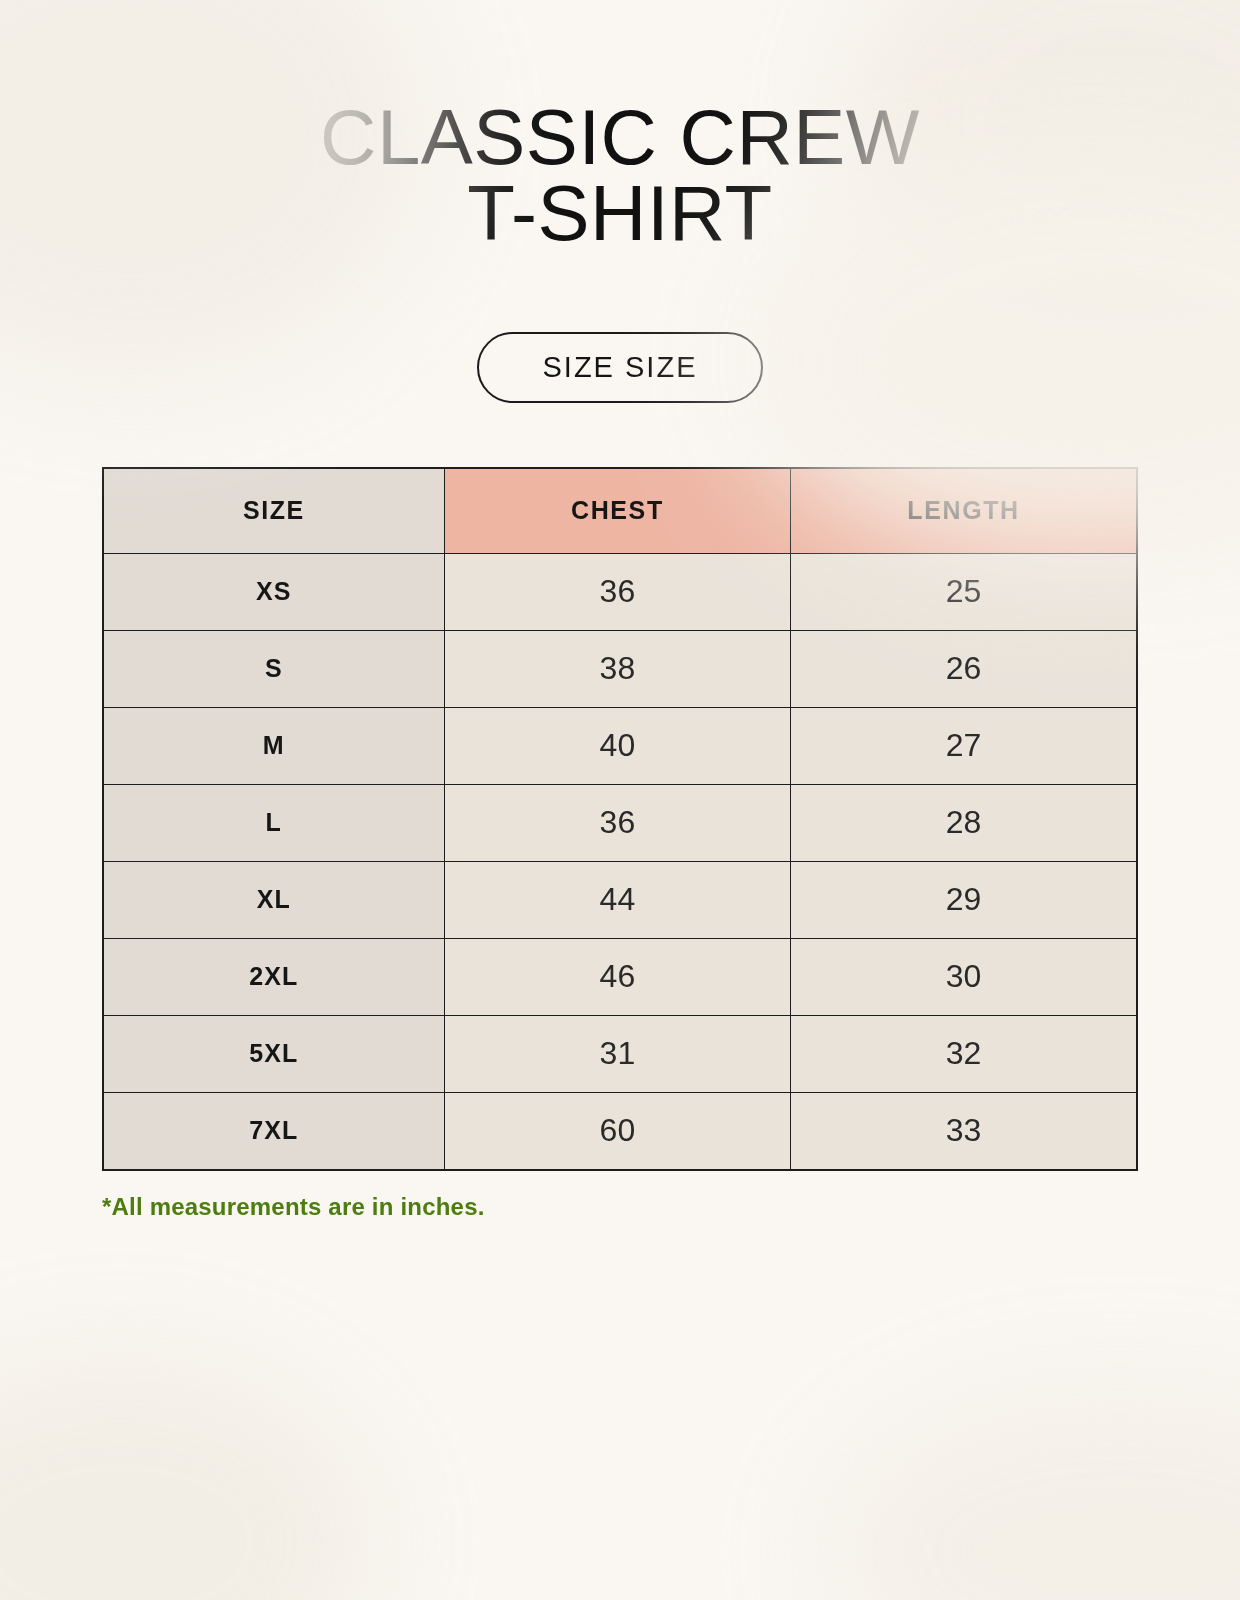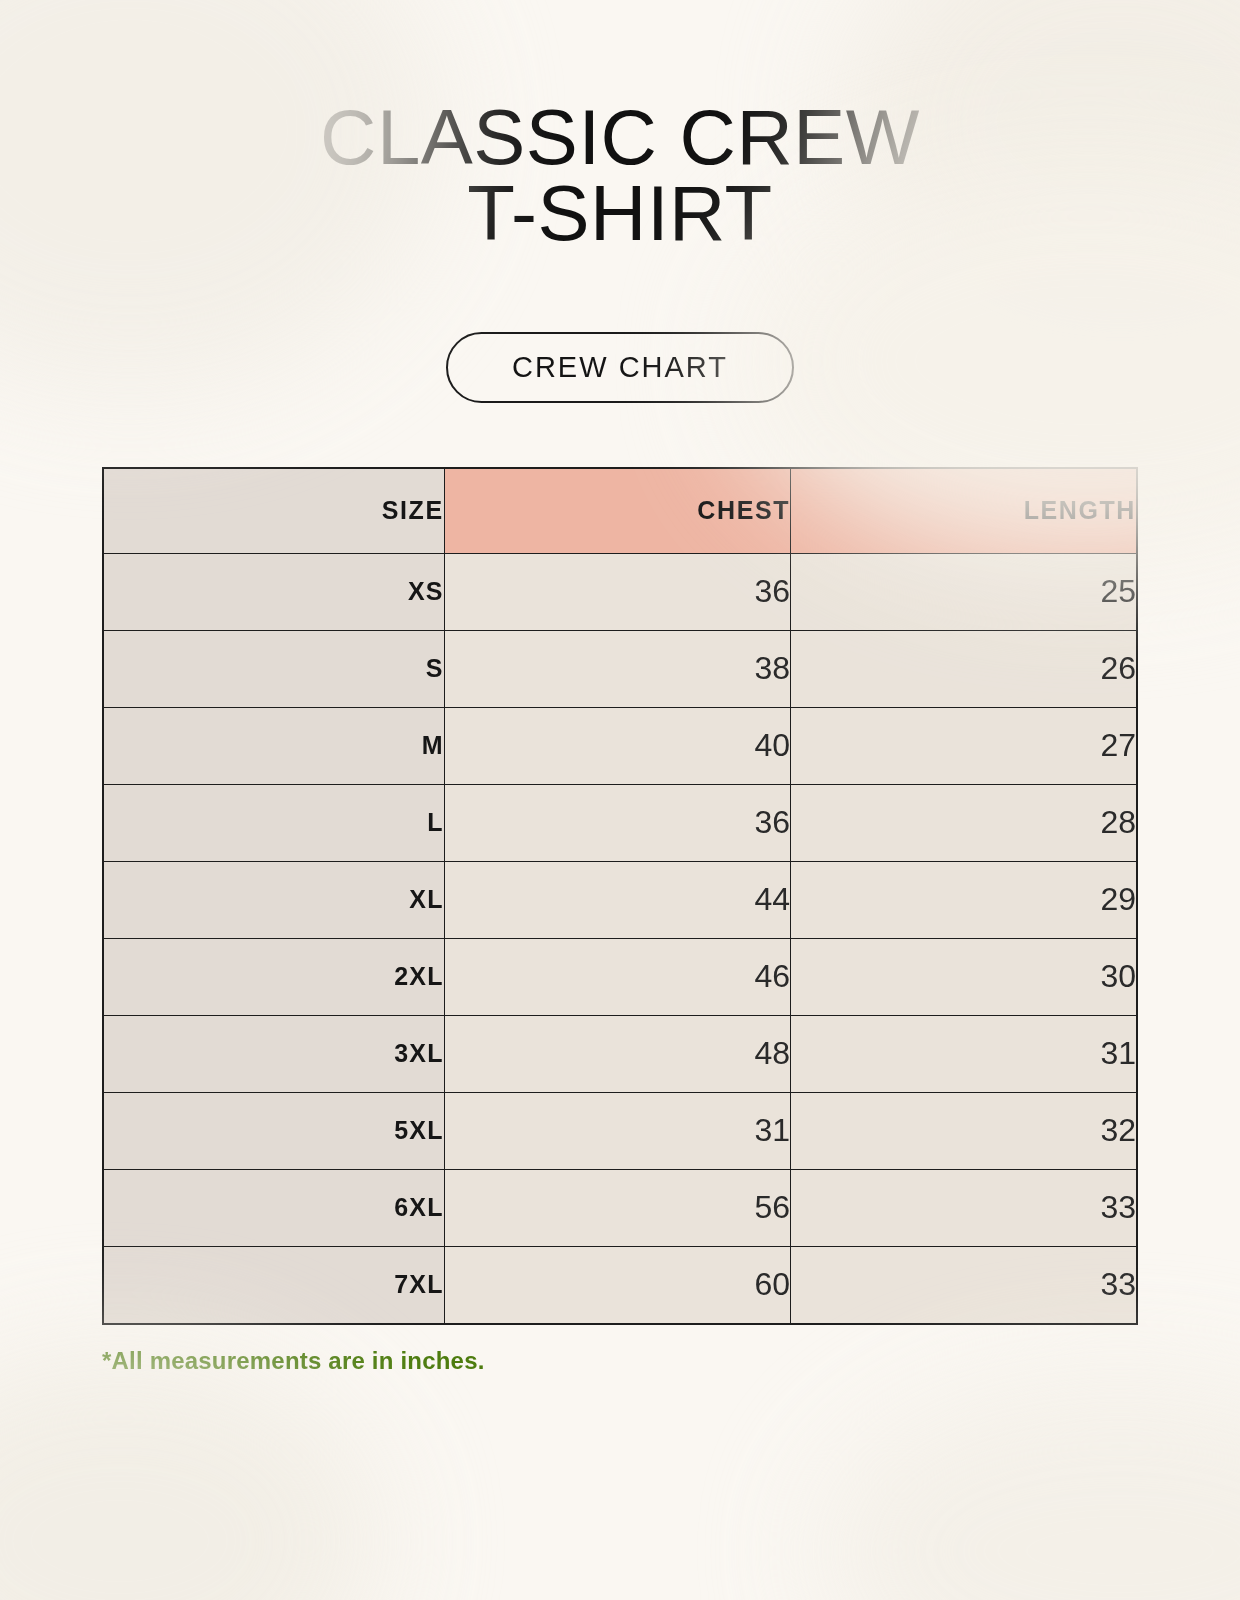--- a/index.html
+++ b/index.html
@@ -104,21 +104,21 @@
     table-layout: fixed;
     border: 2px solid #1d1d1d;
   }
   table.size-table col.c-size { width: 33%; }
   table.size-table col.c-chest { width: 33.5%; }
   table.size-table col.c-length { width: 33.5%; }
 
   table.size-table th,
   table.size-table td {
     height: 76px;
-    text-align: right;
+    text-align: center;
     vertical-align: middle;
     border-bottom: 1.5px solid #1d1d1d;
     padding: 0;
   }
   table.size-table thead th {
     font-size: 25px;
     letter-spacing: 1.6px;
     font-weight: 700;
     color: #161616;
     height: 84px;
@@ -169,21 +169,21 @@
     <div class="blob blob-d"></div>
     <div class="blob blob-e"></div>
   </div>
 
   <h1 class="title">
     <span>CLASSIC CREW</span>
     <span class="line2">T-SHIRT</span>
   </h1>
 
   <div class="pill-wrap">
-    <div class="pill">CREW CHART</div>
+    <div class="pill">SIZE SIZE</div>
   </div>
 
   <div class="table-wrap">
     <table class="size-table">
       <colgroup>
         <col class="c-size">
         <col class="c-chest">
         <col class="c-length">
       </colgroup>
       <thead>
@@ -218,35 +218,25 @@
           <td class="cell-size">XL</td>
           <td class="cell-val cell-chest">44</td>
           <td class="cell-val cell-length">29</td>
         </tr>
         <tr>
           <td class="cell-size">2XL</td>
           <td class="cell-val cell-chest">46</td>
           <td class="cell-val cell-length">30</td>
         </tr>
         <tr>
-          <td class="cell-size">3XL</td>
-          <td class="cell-val cell-chest">48</td>
-          <td class="cell-val cell-length">31</td>
-        </tr>
-        <tr>
           <td class="cell-size">5XL</td>
           <td class="cell-val cell-chest">31</td>
           <td class="cell-val cell-length">32</td>
         </tr>
         <tr>
-          <td class="cell-size">6XL</td>
-          <td class="cell-val cell-chest">56</td>
-          <td class="cell-val cell-length">33</td>
-        </tr>
-        <tr>
           <td class="cell-size">7XL</td>
           <td class="cell-val cell-chest">60</td>
           <td class="cell-val cell-length">33</td>
         </tr>
       </tbody>
     </table>
   </div>
 
   <div class="footnote">*All measurements are in inches.</div>
 

